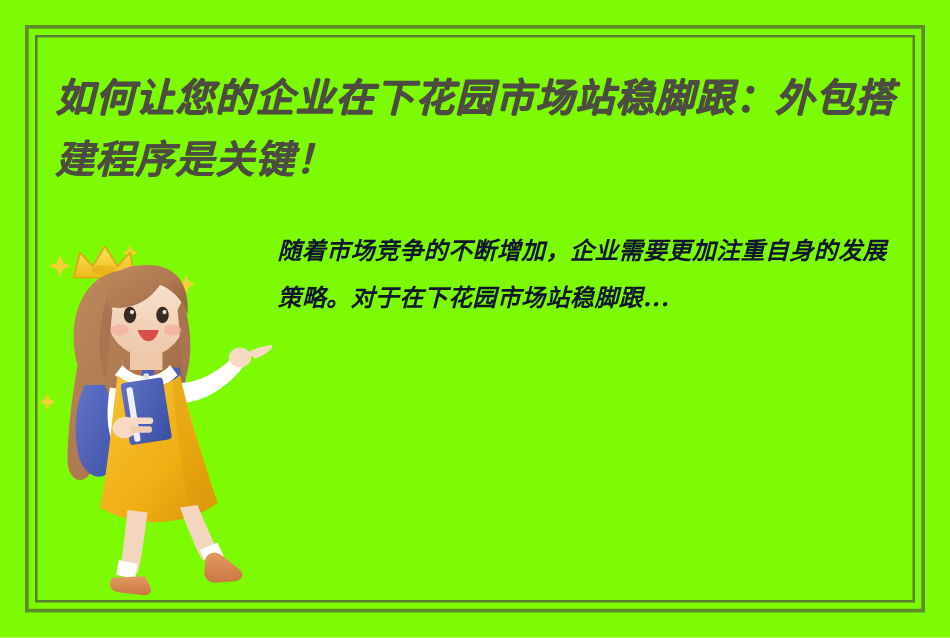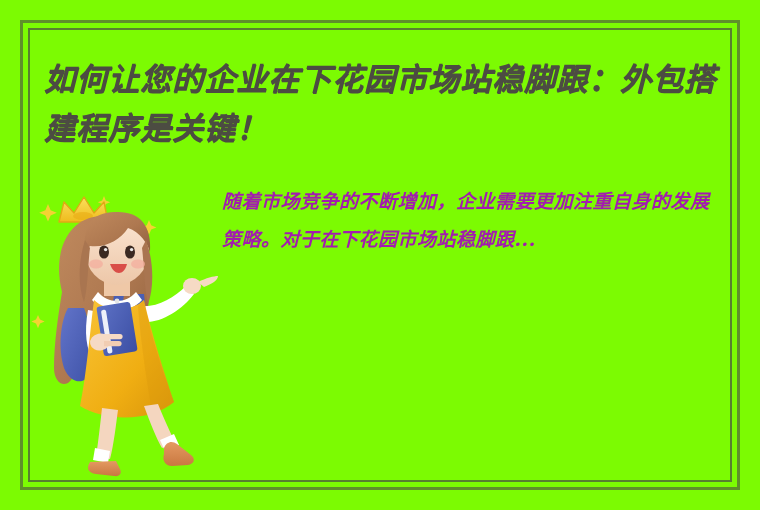--- a/index.html
+++ b/index.html
@@ -94,21 +94,21 @@
 </head>
 <body>
 
 <div class="card" style="background: rgb(124, 251, 2);">
 
   <div class="border-outer" style="border-color: rgb(95, 143, 43);"></div>
   <div class="border-inner" style="border-color: rgb(88, 127, 48);"></div>
 
   <div class="title" style="color: rgb(76, 76, 66);">如何让您的企业在下花园市场站稳脚跟：外包搭建程序是关键！</div>
 
-  <div class="body-text" style="color: #a21caf;">随着市场竞争的不断增加，企业需要更加注重自身的发展策略。对于在下花园市场站稳脚跟...</div>
+  <div class="body-text" style="color: #0f172a;">随着市场竞争的不断增加，企业需要更加注重自身的发展策略。对于在下花园市场站稳脚跟...</div>
 
   <div class="illustration">
     <svg viewBox="0 0 196 300" xmlns="http://www.w3.org/2000/svg" aria-hidden="true">
       <defs>
         <linearGradient id="gHair" x1="0" y1="0" x2="1" y2="1">
           <stop offset="0%" stop-color="#C08A5E"></stop>
           <stop offset="55%" stop-color="#AE7850"></stop>
           <stop offset="100%" stop-color="#8E603E"></stop>
         </linearGradient>
         <linearGradient id="gSkin" x1="0" y1="0" x2="0" y2="1">

